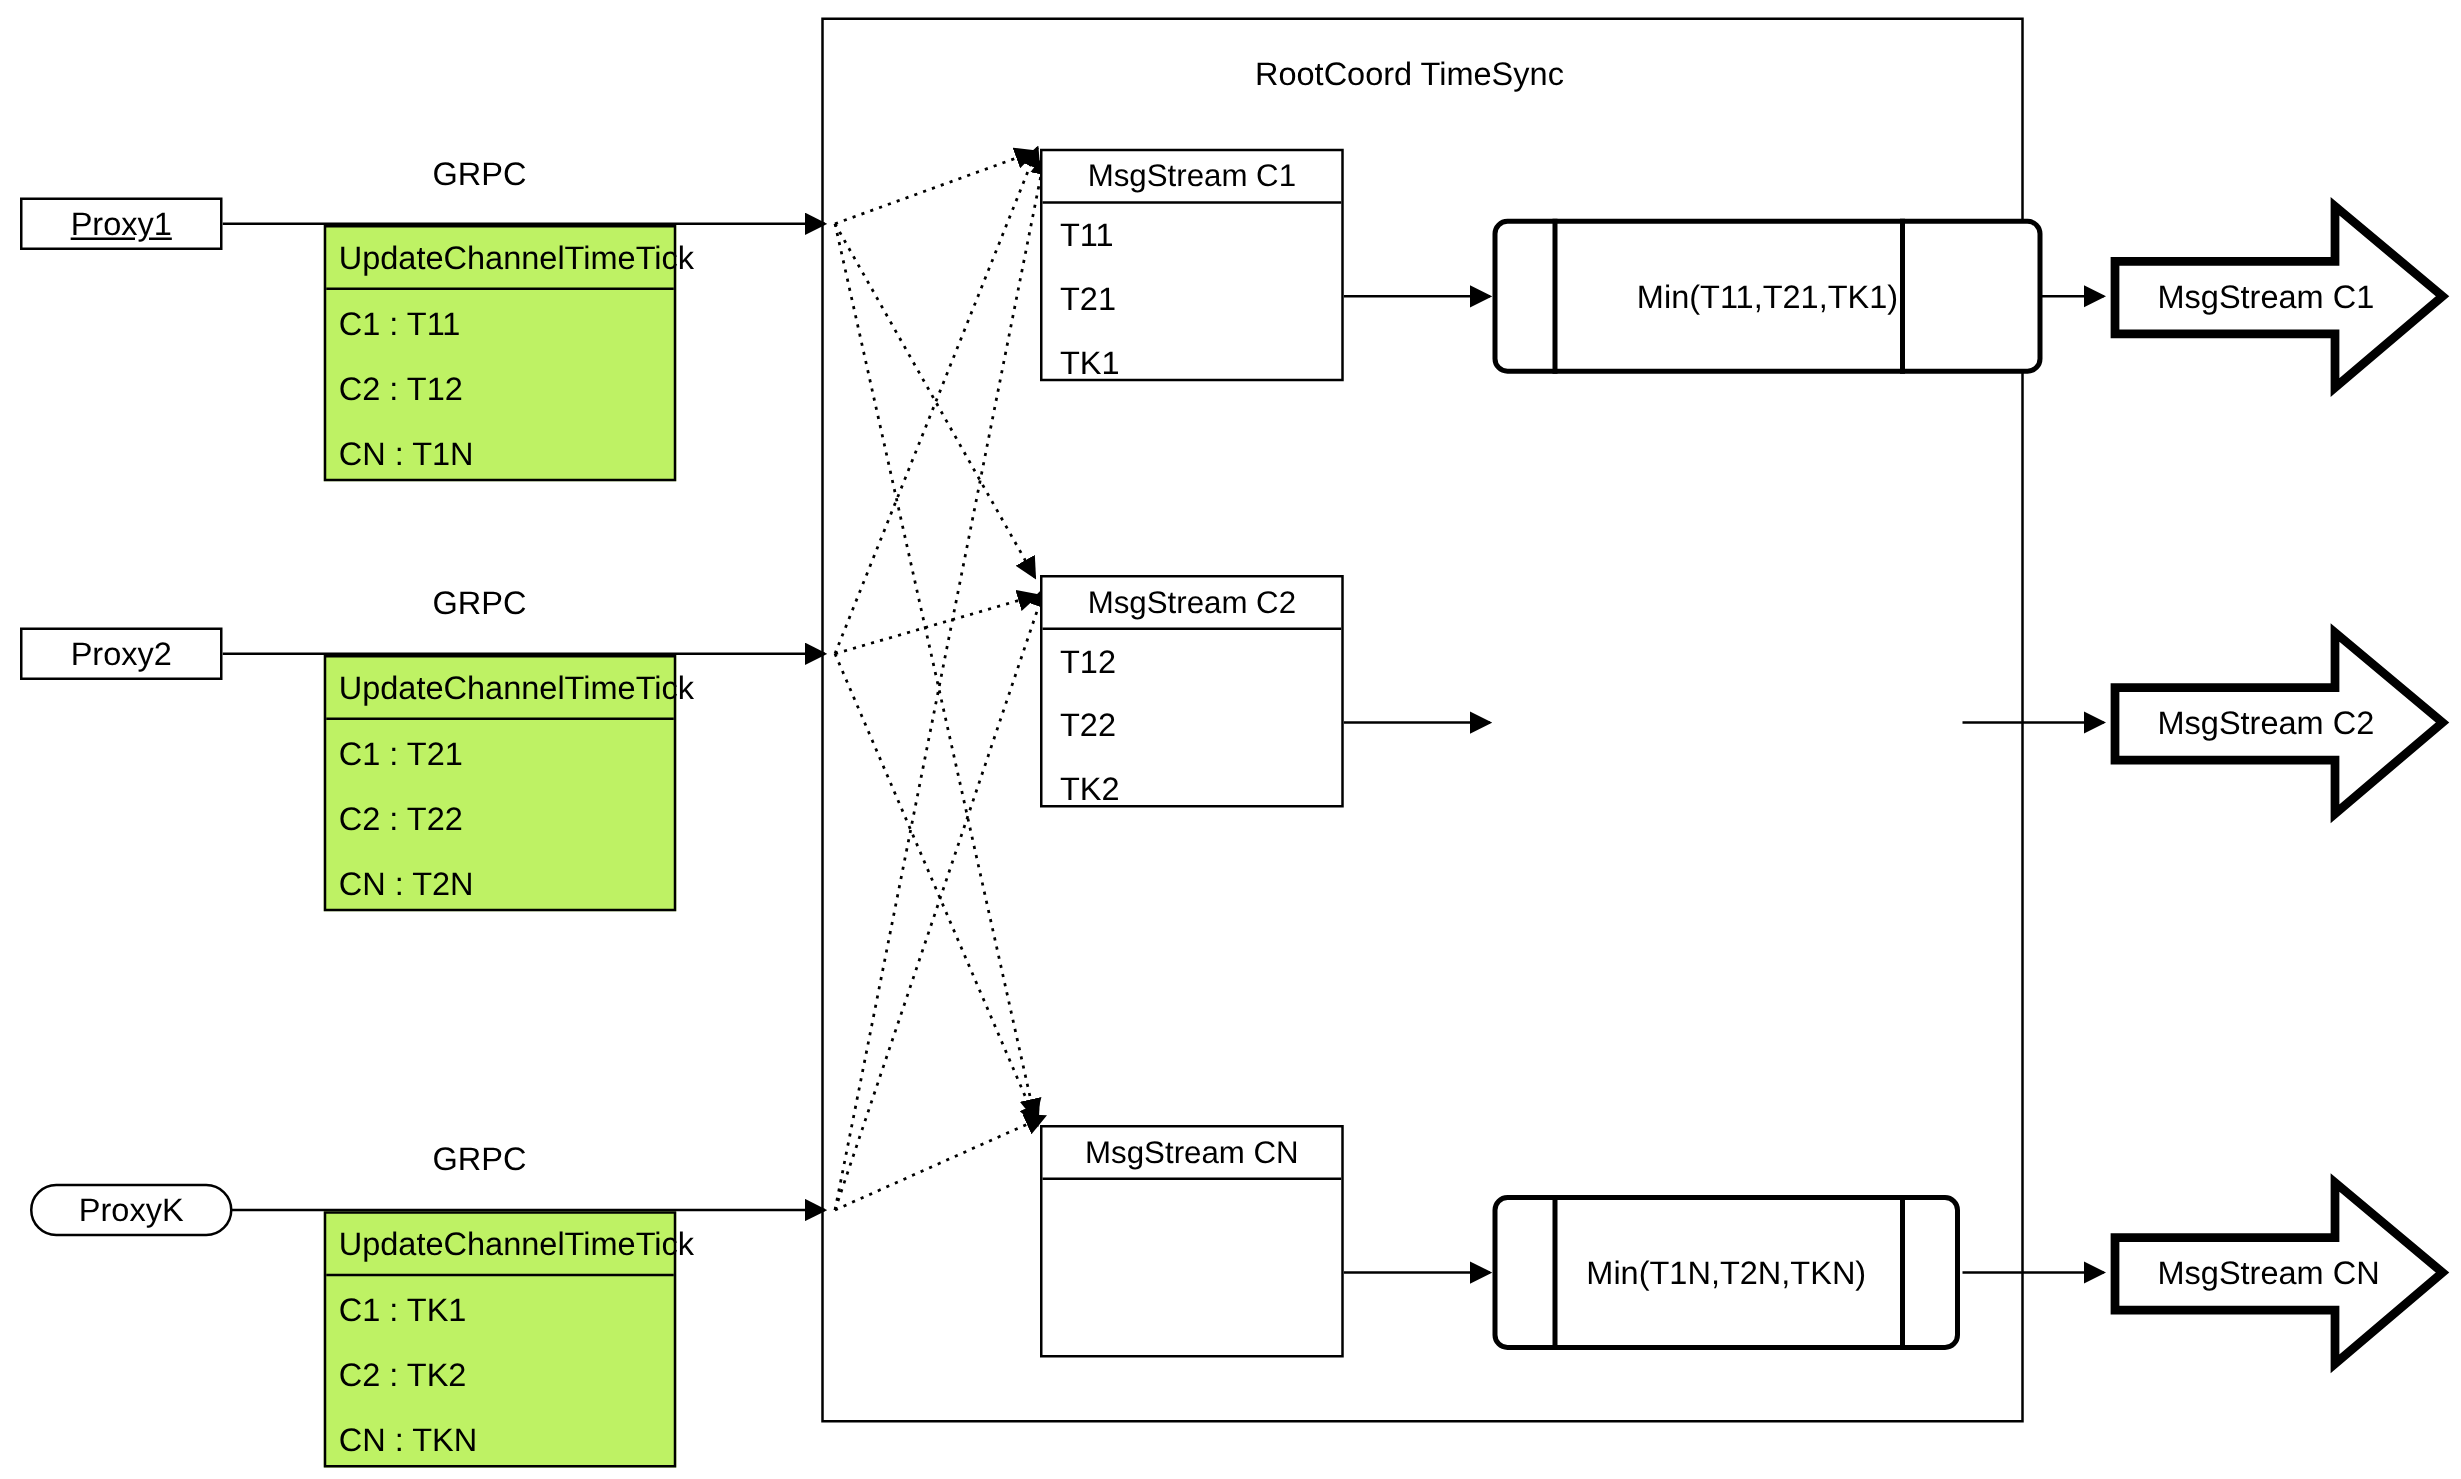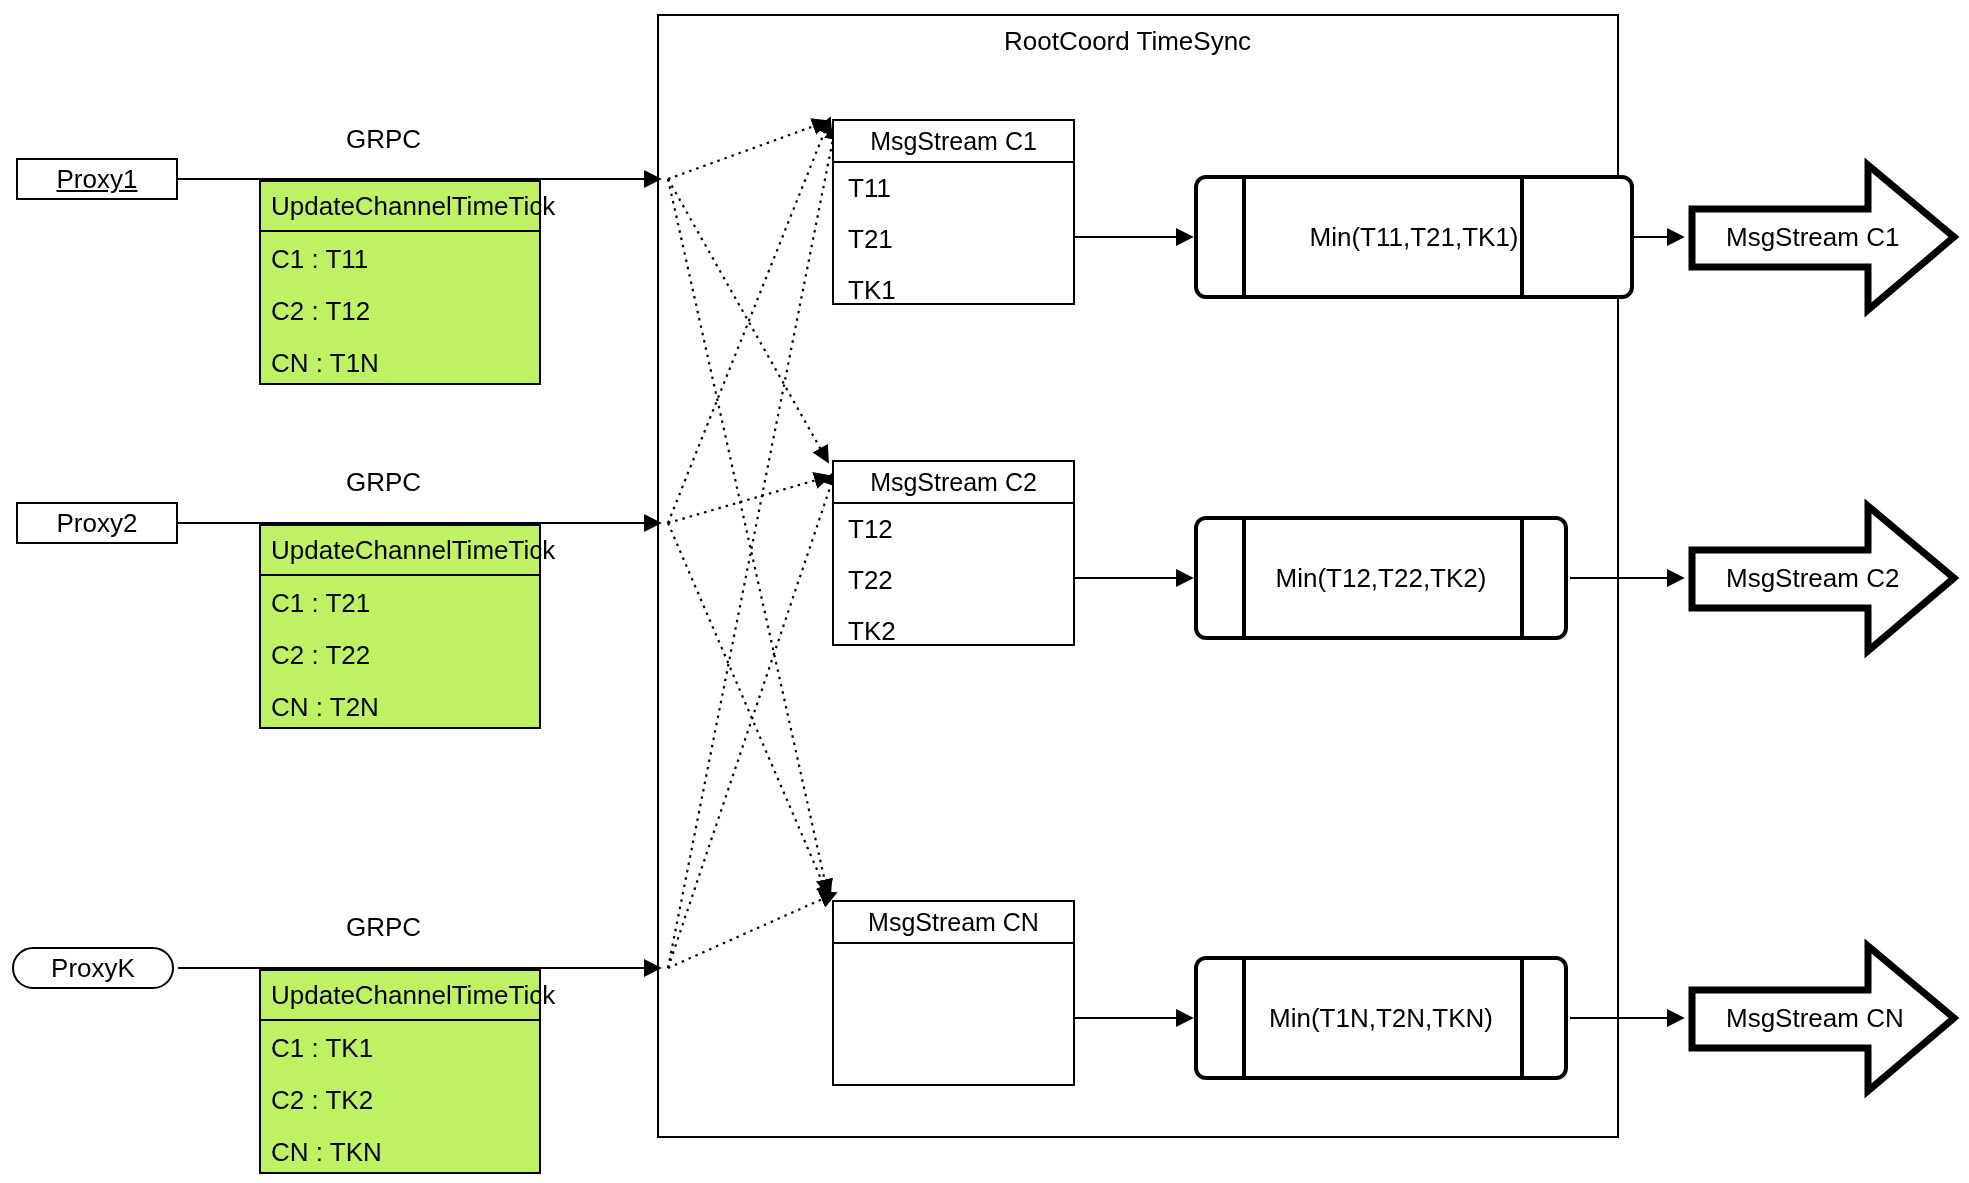--- a/index.html
+++ b/index.html
@@ -108,21 +108,21 @@
     </g>
 
     <g stroke="#000" stroke-width="2" fill="none">
       <path d="M 1570 237 L 1683 237" marker-end="url(#ah)"></path>
       <path d="M 1570 578 L 1683 578" marker-end="url(#ah)"></path>
       <path d="M 1570 1018 L 1683 1018" marker-end="url(#ah)"></path>
     </g>
   </svg>
 
   <div class="container-box" style="left:657px;top:14px;width:962px;height:1124px;"></div>
-  <div class="container-title" style="left:1004px;top:26px;">RootCoord TimeSync</div>
+  <div class="container-title" style="left:1004px;top:44px;">RootCoord TimeSync</div>
 
   <div class="box proxy-box" style="left:16px;top:158px;width:162px;height:42px;text-decoration:underline;">
     <span>Proxy1</span>
   </div>
   <div class="grpc-label" style="left:346px;top:124px;">GRPC</div>
   <div class="box uct-box" style="left:259px;top:180px;width:282px;height:205px;">
     <div class="uct-title">UpdateChannelTimeTick</div>
     <div class="uct-rows">
       <div class="uct-row">C1 :  T11</div>
       <div class="uct-row">C2 :  T12</div>
@@ -136,21 +136,21 @@
   <div class="grpc-label" style="left:346px;top:467px;">GRPC</div>
   <div class="box uct-box" style="left:259px;top:524px;width:282px;height:205px;">
     <div class="uct-title">UpdateChannelTimeTick</div>
     <div class="uct-rows">
       <div class="uct-row">C1 :  T21</div>
       <div class="uct-row">C2 :  T22</div>
       <div class="uct-row">CN : T2N</div>
     </div>
   </div>
 
-  <div class="box proxy-box" style="left:12px;top:947px;width:162px;height:42px;border-radius:21px;">
+  <div class="box proxy-box" style="left:24px;top:947px;width:162px;height:42px;border-radius:21px;">
     <span>ProxyK</span>
   </div>
   <div class="grpc-label" style="left:346px;top:912px;">GRPC</div>
   <div class="box uct-box" style="left:259px;top:969px;width:282px;height:205px;">
     <div class="uct-title">UpdateChannelTimeTick</div>
     <div class="uct-rows">
       <div class="uct-row">C1 :  TK1</div>
       <div class="uct-row">C2 :  TK2</div>
       <div class="uct-row">CN : TKN</div>
     </div>
@@ -178,26 +178,20 @@
     <div class="ms-title">MsgStream CN</div>
   </div>
 
   <div class="min-shape" style="left:1194px;top:175px;width:440px;height:124px;">
     <div class="outer"></div>
     <div class="bar" style="left:48px;"></div>
     <div class="bar" style="left:326px;"></div>
     <div class="label">Min(T11,T21,TK1)</div>
   </div>
 
-  <div class="min-shape" style="left:1194px;top:516px;width:374px;height:124px;">
-    <div class="outer"></div>
-    <div class="bar" style="left:48px;"></div>
-    <div class="bar" style="left:326px;"></div>
-    <div class="label">Min(T12,T22,TK2)</div>
-  </div>
 
   <div class="min-shape" style="left:1194px;top:956px;width:374px;height:124px;">
     <div class="outer"></div>
     <div class="bar" style="left:48px;"></div>
     <div class="bar" style="left:326px;"></div>
     <div class="label">Min(T1N,T2N,TKN)</div>
   </div>
 
   <div class="blockarrow" style="left:1688px;top:155px;width:272px;height:165px;">
     <svg width="272" height="165" viewBox="0 0 272 165">

